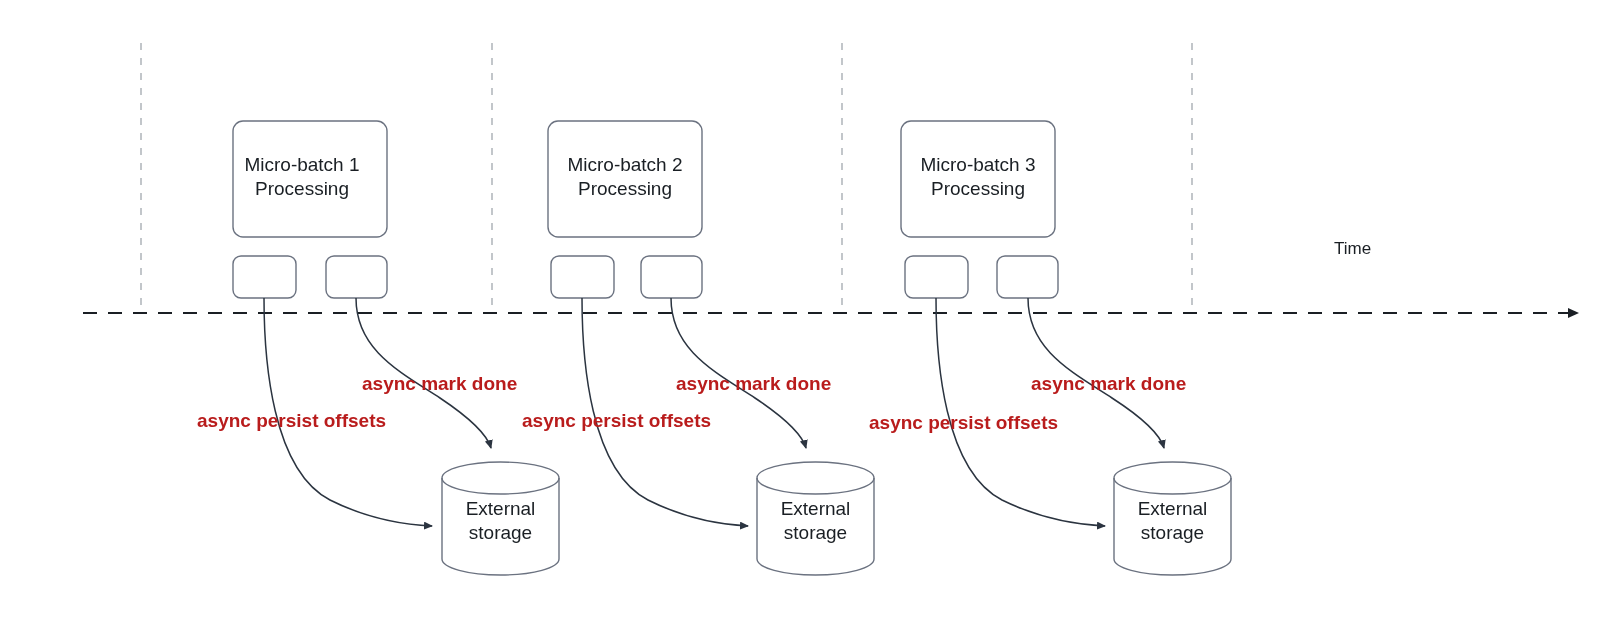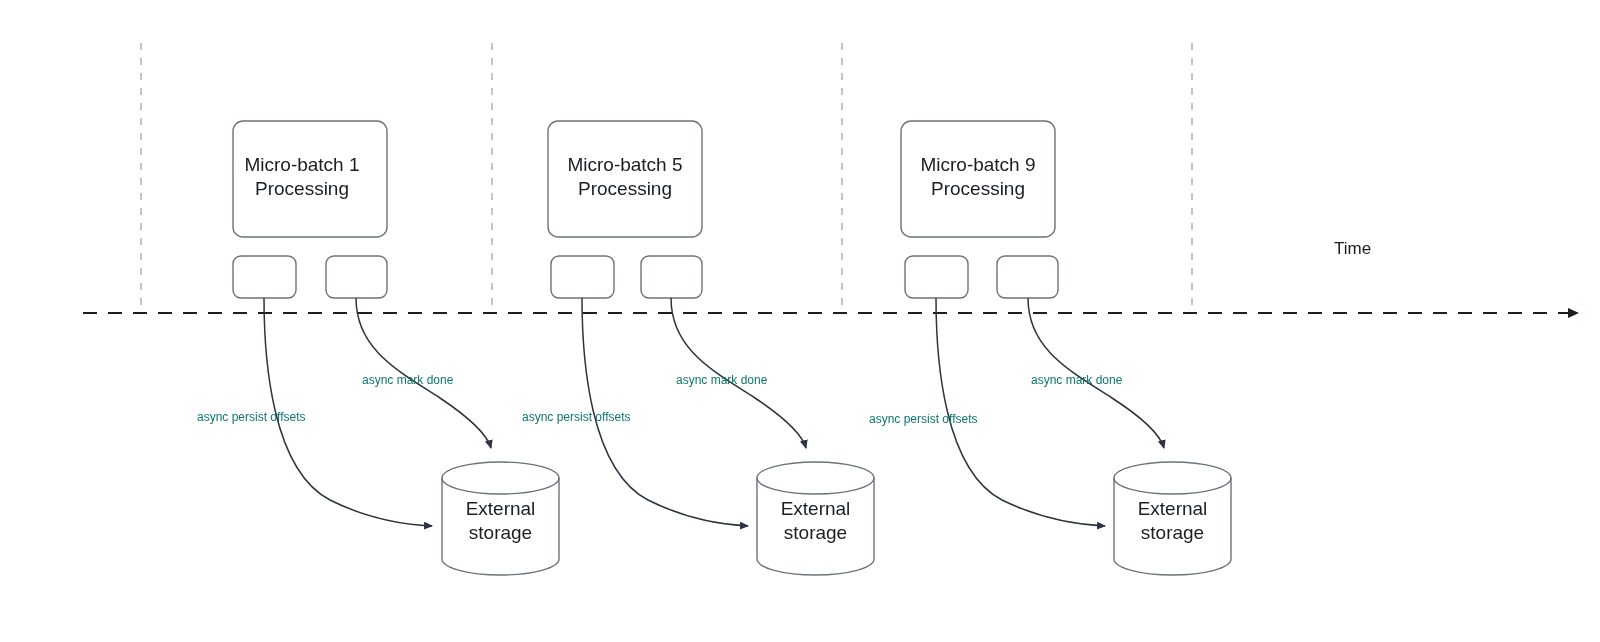--- a/index.html
+++ b/index.html
@@ -28,23 +28,23 @@
     font-size: 19px;
     color: #1a1f24;
     text-align: center;
     line-height: 24px;
     white-space: pre-line;
     pointer-events: none;
   }
   .edge-label {
     position: absolute;
     font-family: "Liberation Sans", sans-serif;
-    font-size: 12px;
-    font-weight: normal;
-    color: #0f766e;
+    font-size: 19px;
+    font-weight: bold;
+    color: #b91c1c;
     white-space: nowrap;
   }
   .axis-label {
     position: absolute;
     font-family: "Liberation Sans", sans-serif;
     font-size: 17px;
     color: #1a1f24;
     white-space: nowrap;
   }
 </style>
@@ -93,27 +93,27 @@
   </svg>
 
   <div id="text-root">
       <div class="axis-label" style="left: 1334px; top: 239px;">Time</div>
       <div class="node-text" style="left: 233px; top: 153px; width: 138px;">Micro-batch 1
 Processing</div>
       <div class="node-text" style="left: 442px; top: 496.5px; width: 117px;">External
 storage</div>
       <div class="edge-label" style="left: 197px; top: 410px;">async persist offsets</div>
       <div class="edge-label" style="left: 362px; top: 373px;">async mark done</div>
-      <div class="node-text" style="left: 548px; top: 153px; width: 154px;">Micro-batch 5
+      <div class="node-text" style="left: 548px; top: 153px; width: 154px;">Micro-batch 2
 Processing</div>
       <div class="node-text" style="left: 757px; top: 496.5px; width: 117px;">External
 storage</div>
       <div class="edge-label" style="left: 522px; top: 410px;">async persist offsets</div>
       <div class="edge-label" style="left: 676px; top: 373px;">async mark done</div>
-      <div class="node-text" style="left: 901px; top: 153px; width: 154px;">Micro-batch 9
+      <div class="node-text" style="left: 901px; top: 153px; width: 154px;">Micro-batch 3
 Processing</div>
       <div class="node-text" style="left: 1114px; top: 496.5px; width: 117px;">External
 storage</div>
       <div class="edge-label" style="left: 869px; top: 412px;">async persist offsets</div>
       <div class="edge-label" style="left: 1031px; top: 373px;">async mark done</div>
     </div>
 
 </div>
 
 </body></html>

